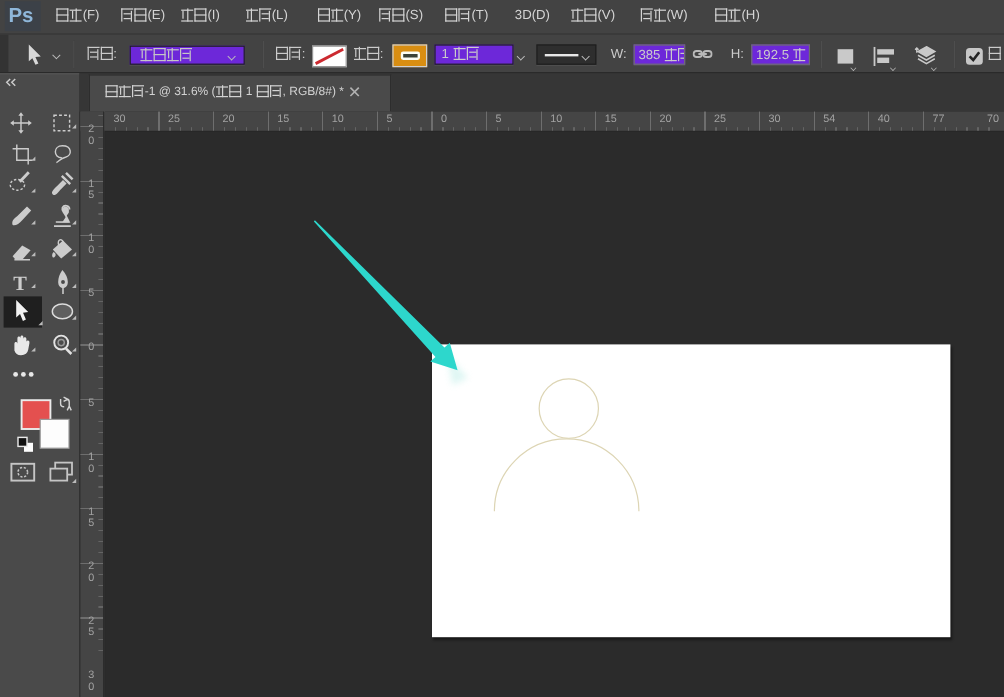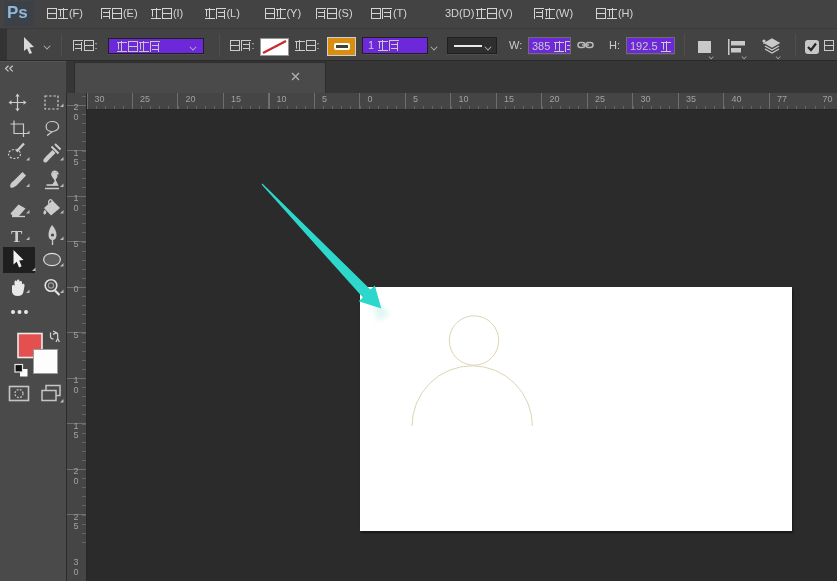--- a/index.html
+++ b/index.html
@@ -44,21 +44,21 @@
 <div class="abs" id="menubar">
   <div class="abs" style="left:4px;top:1px;width:30px;height:25px;background:#3c4148"></div>
     <div class="abs" id="pslogo">Ps</div>
   <span class="mi" style="left:46.5px"><i class="z"></i><i class="z2"></i>(F)</span>
   <span class="mi" style="left:100.5px"><i class="z3"></i><i class="z"></i>(E)</span>
   <span class="mi" style="left:150.5px"><i class="z2"></i><i class="z"></i>(I)</span>
   <span class="mi" style="left:204px"><i class="z2"></i><i class="z3"></i>(L)</span>
   <span class="mi" style="left:264px"><i class="z"></i><i class="z2"></i>(Y)</span>
   <span class="mi" style="left:315.5px"><i class="z3"></i><i class="z"></i>(S)</span>
   <span class="mi" style="left:370.5px"><i class="z"></i><i class="z3"></i>(T)</span>
-  <span class="mi" style="left:445px">3D(D)</span>
+  <span class="mi" style="left:429px">3D(D)</span>
   <span class="mi" style="left:475.5px"><i class="z2"></i><i class="z"></i>(V)</span>
   <span class="mi" style="left:533px"><i class="z3"></i><i class="z2"></i>(W)</span>
   <span class="mi" style="left:595.5px"><i class="z"></i><i class="z2"></i>(H)</span>
 </div>
 <div class="abs" id="optbar">
   <div class="abs" style="left:0;top:0;width:7px;height:31px;background:#333"></div>
   <svg class="abs" style="left:20px;top:7px" width="20" height="20" viewBox="0 0 20 20">
     <path d="M4 1 L14 11 L9.5 11.5 L12 17 L9.5 18 L7 12.5 L4 15 Z" fill="#d8d8d8"></path>
   </svg>
   <div class="caret" style="left:44px;top:14px"></div>
@@ -120,41 +120,42 @@
   <div class="vsep" style="left:795px"></div>
   <div class="abs" style="left:805px;top:11px;width:14px;height:14px;background:#c7c7c7;border-radius:3px">
     <svg width="14" height="14">
         <path d="M3 7 L6 10 L11 3.5" stroke="#252525" stroke-width="2.2" fill="none"></path>
       </svg>
   </div>
   <span class="ol" style="left:823px"><i class="z"></i></span>
 </div>
 <div class="abs" id="tabrow">
   <div class="abs" id="tab"></div>
+  <span class="abs s11" id="tabtext"><i class="z"></i><i class="z2"></i><i class="z3"></i>-1 @ 31.6% (<i class="z2"></i><i class="z"></i> 1 <i class="z"></i><i class="z3"></i>, RGB/8#) *</span>
   <svg class="abs" style="left:225px;top:11px" width="9" height="9">
       <path d="M1 1 L8 8 M8 1 L1 8" stroke="#b0b0b0" stroke-width="1.4"></path>
     </svg>
 </div>
 <div class="abs" id="toolbar"></div>
 <div class="abs" id="paste"></div>
 <div class="abs" id="hruler">
 <span class="rl" style="left:27.5px">30</span>
     <span class="rl" style="left:73.0px">25</span>
     <span class="rl" style="left:118.5px">20</span>
     <span class="rl" style="left:164.0px">15</span>
     <span class="rl" style="left:209.5px">10</span>
     <span class="rl" style="left:255.0px">5</span>
     <span class="rl" style="left:300.5px">0</span>
     <span class="rl" style="left:346.0px">5</span>
     <span class="rl" style="left:391.5px">10</span>
     <span class="rl" style="left:437.0px">15</span>
     <span class="rl" style="left:482.5px">20</span>
     <span class="rl" style="left:528.0px">25</span>
     <span class="rl" style="left:573.5px">30</span>
-    <span class="rl" style="left:619.0px">35</span>
+    <span class="rl" style="left:619.0px">54</span>
     <span class="rl" style="left:664.5px">40</span>
     <span class="rl" style="left:710.0px">77</span>
     <span class="rl" style="left:755.5px">70</span>
 </div>
 <div class="abs" id="rcorner"></div>
 <div class="abs" id="vruler">
 <span class="rv" style="top:10.0px">2<br>0</span>
     <span class="rv" style="top:55.5px">1<br>5</span>
     <span class="rv" style="top:101.0px">1<br>0</span>
     <span class="rv" style="top:146.5px">5</span>

